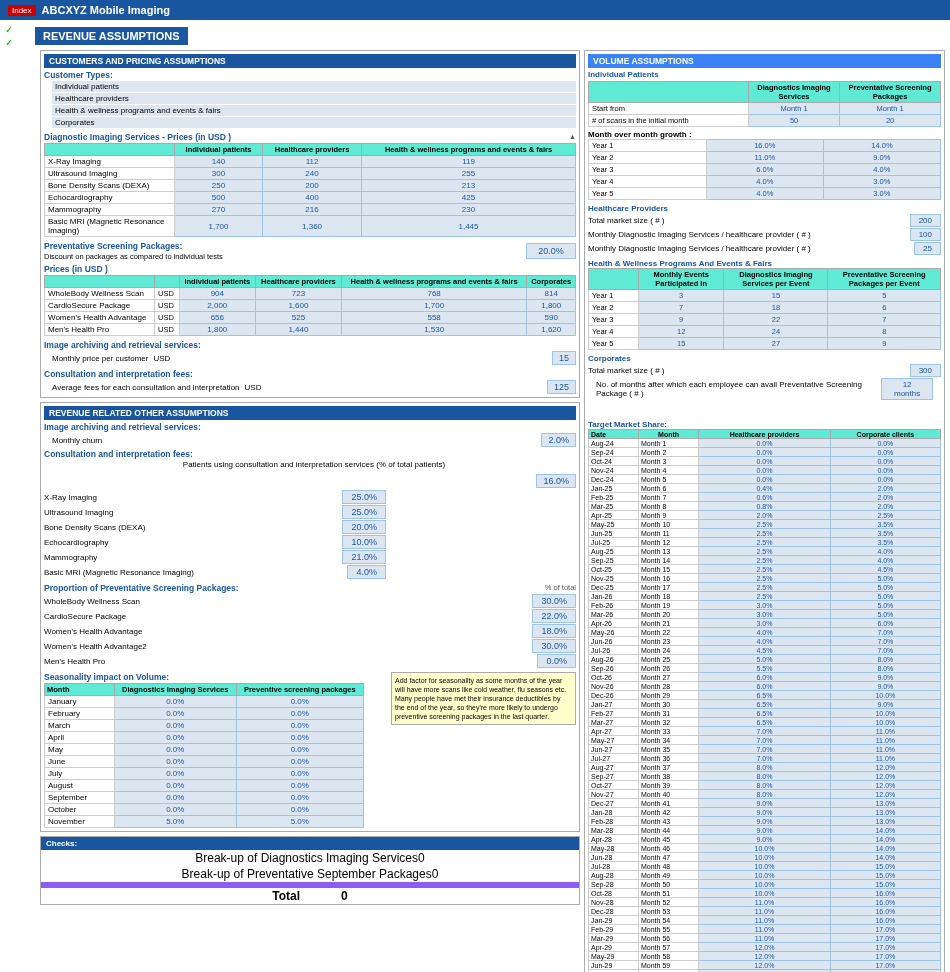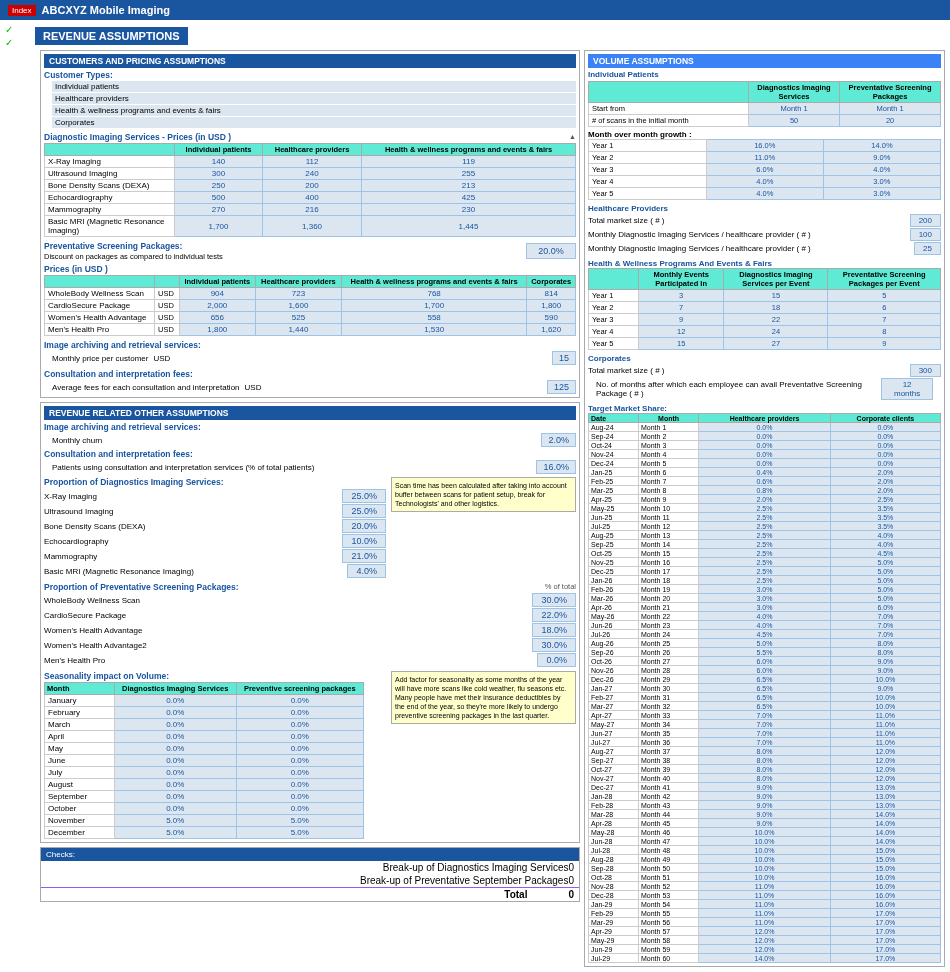--- a/index.html
+++ b/index.html
@@ -97,32 +97,32 @@
       border: 1px solid #9dc3e6;
     }
     .checks-section {
       border: 1px solid #aaa;
       margin-top: 4px;
     }
     .checks-header {
       background: #1a56a0;
       color: #fff;
       font-size: 8px;
-      font-weight: normal;
+      font-weight: bold;
       padding: 2px 5px;
     }
     .checks-row {
       display: flex;
-      justify-content: flex-end;
+      justify-content: center;
       padding: 1px 5px;
-      font-size: 10px;
+      font-size: 12px;
     }
     .checks-row.total {
       font-weight: bold;
-      border-top: 1px solid #8b5cf6;
+      border-top: 6px solid #8b5cf6;
       gap: 41px;
     }
     .vol-section-box {
       border: 1px solid #aaa;
       padding: 3px;
       margin-bottom: 3px;
     }
     .vol-header {
       background: #3b82f6;
       color: #fff;
@@ -303,31 +303,25 @@
         <div class="section-box">
           <div class="section-header">REVENUE RELATED OTHER ASSUMPTIONS</div>
 
           <div class="blue-label">Image archiving and retrieval services:</div>
           <div style="display:flex; align-items:center; gap:5px; margin-left:8px; margin-bottom:2px;">
             <span style="font-size:8px;">Monthly churn</span>
             <span class="input-cell" style="padding:1px 6px; border:1px solid #9dc3e6; margin-left:auto;">2.0%</span>
           </div>
 
           <div class="blue-label">Consultation and interpretation fees:</div>
-          <div style="display:flex; align-items:center; gap:5px; margin-left:8px; margin-bottom:2px;">
+          <div style="display:flex; align-items:center; gap:5px; margin-left:8px; margin-bottom:2px;flex-direction:column;">
             <span style="font-size:8px;">Patients using consultation and interpretation services (% of total patients)</span>
             <span class="input-cell" style="padding:1px 6px; border:1px solid #9dc3e6; margin-left:auto;">16.0%</span>
           </div>
 
-          <div style="margin-top:3px; position:relative;">
-            <div class="blue-label">Proportion of Diagnostics Imaging Services:</div>
-            <div style="position:absolute; right:60px; top:0; font-size:7.5px; color:#555;">% of total</div>
-
-            <div style="position:absolute; right:0; top:0; width:185px; border:1px solid #aaa; background:#ffffcc; font-size:7px; padding:3px; z-index:5; line-height:1.3;">Scan time has been calculated after taking into account buffer between scans for patient setup, break for Technologists' and other logistics.</div>
-          </div>
           <div style="margin-top:2px; margin-right:190px;">
             <div style="display:flex; justify-content:space-between; align-items:center; margin:1px 0;">
               <span style="font-size:8px;">X-Ray Imaging</span>
               <span class="input-cell" style="padding:1px 8px; border:1px solid #9dc3e6;">25.0%</span>
             </div>
             <div style="display:flex; justify-content:space-between; align-items:center; margin:1px 0;">
               <span style="font-size:8px;">Ultrasound Imaging</span>
               <span class="input-cell" style="padding:1px 8px; border:1px solid #9dc3e6;">25.0%</span>
             </div>
             <div style="display:flex; justify-content:space-between; align-items:center; margin:1px 0;">
@@ -434,25 +428,20 @@
     <td class="blue-val input-cell">0.0%</td>
     <td class="blue-val input-cell">0.0%</td>
   </tr>
                 <tr>
     <td>October</td>
     <td class="blue-val input-cell">0.0%</td>
     <td class="blue-val input-cell">0.0%</td>
   </tr>
                 <tr>
     <td>November</td>
-    <td class="blue-val input-cell">5.0%</td>
-    <td class="blue-val input-cell">5.0%</td>
-  </tr>
-                <tr>
-    <td>December</td>
     <td class="blue-val input-cell">5.0%</td>
     <td class="blue-val input-cell">5.0%</td>
   </tr>
               </tbody>
           </table>
         </div>
 
         <div class="checks-section">
           <div class="checks-header">Checks:</div>
           <div id="checks-rows-container">
@@ -591,21 +580,21 @@
           <div class="vol-blue" style="margin-top:4px;">Corporates</div>
           <div style="display:flex; justify-content:space-between; align-items:center; margin:1px 0; font-size:8px;">
             <span>Total market size ( # )</span>
             <span class="input-cell" style="padding:1px 8px; border:1px solid #9dc3e6;">300</span>
           </div>
           <div style="display:flex; justify-content:space-between; align-items:center; margin:1px 8px; font-size:8px;">
             <span>No. of months after which each employee can avail Preventative Screening Package ( # )</span>
             <span class="input-cell" style="padding:1px 8px; border:1px solid #9dc3e6;">12 months</span>
           </div>
 
-          <div class="vol-blue" style="margin-top:4px;">Target Market Share:</div>
+          <div class="vol-blue" style="margin-top:20px;">Target Market Share:</div>
           <table class="month-table">
             <thead>
               <tr>
                 <th style="text-align:left; width:50px;">Date</th>
                 <th>Month</th>
                 <th>Healthcare providers</th>
                 <th>Corporate clients</th>
               </tr>
             </thead>
             <tbody id="target-tbody">

